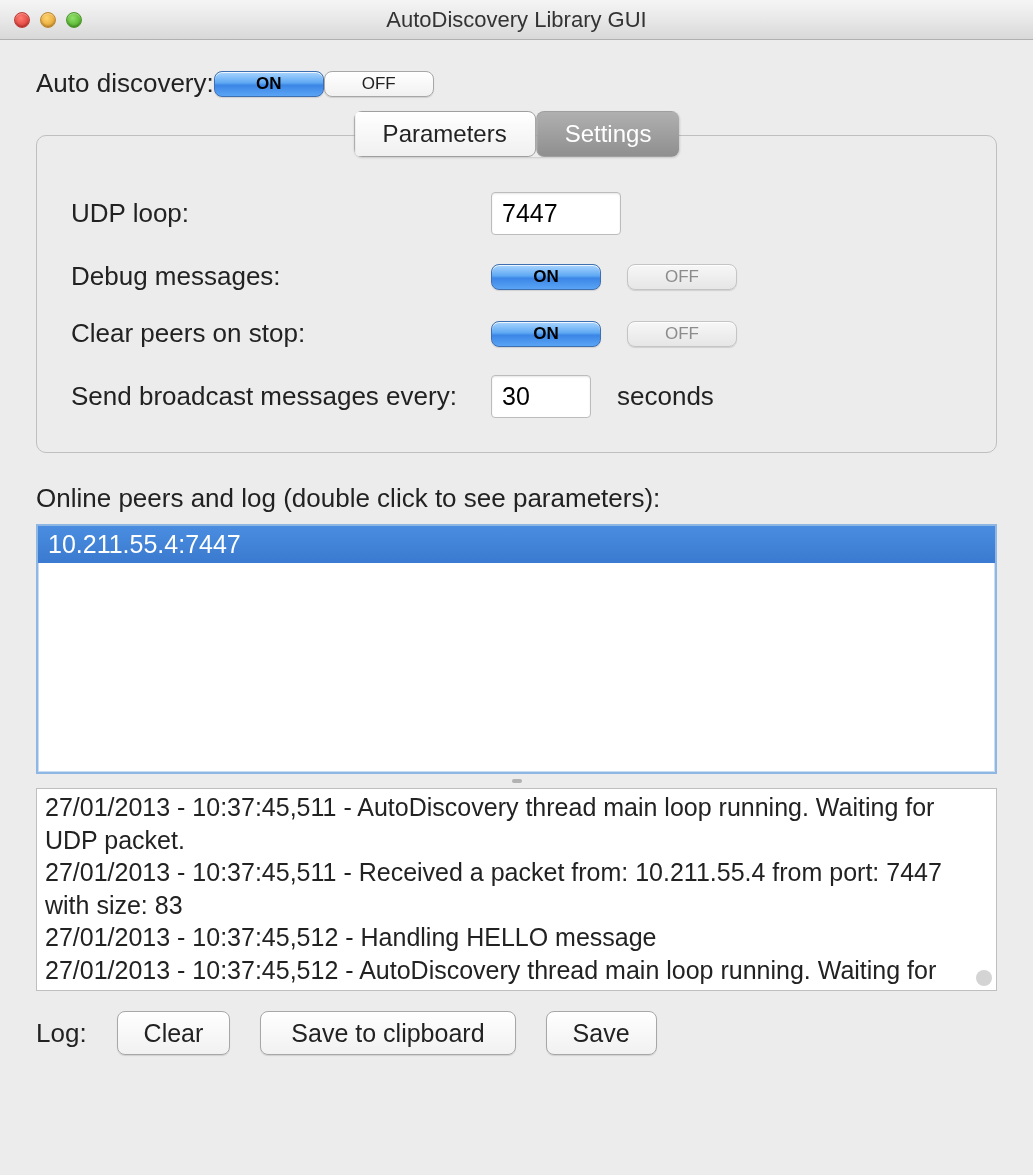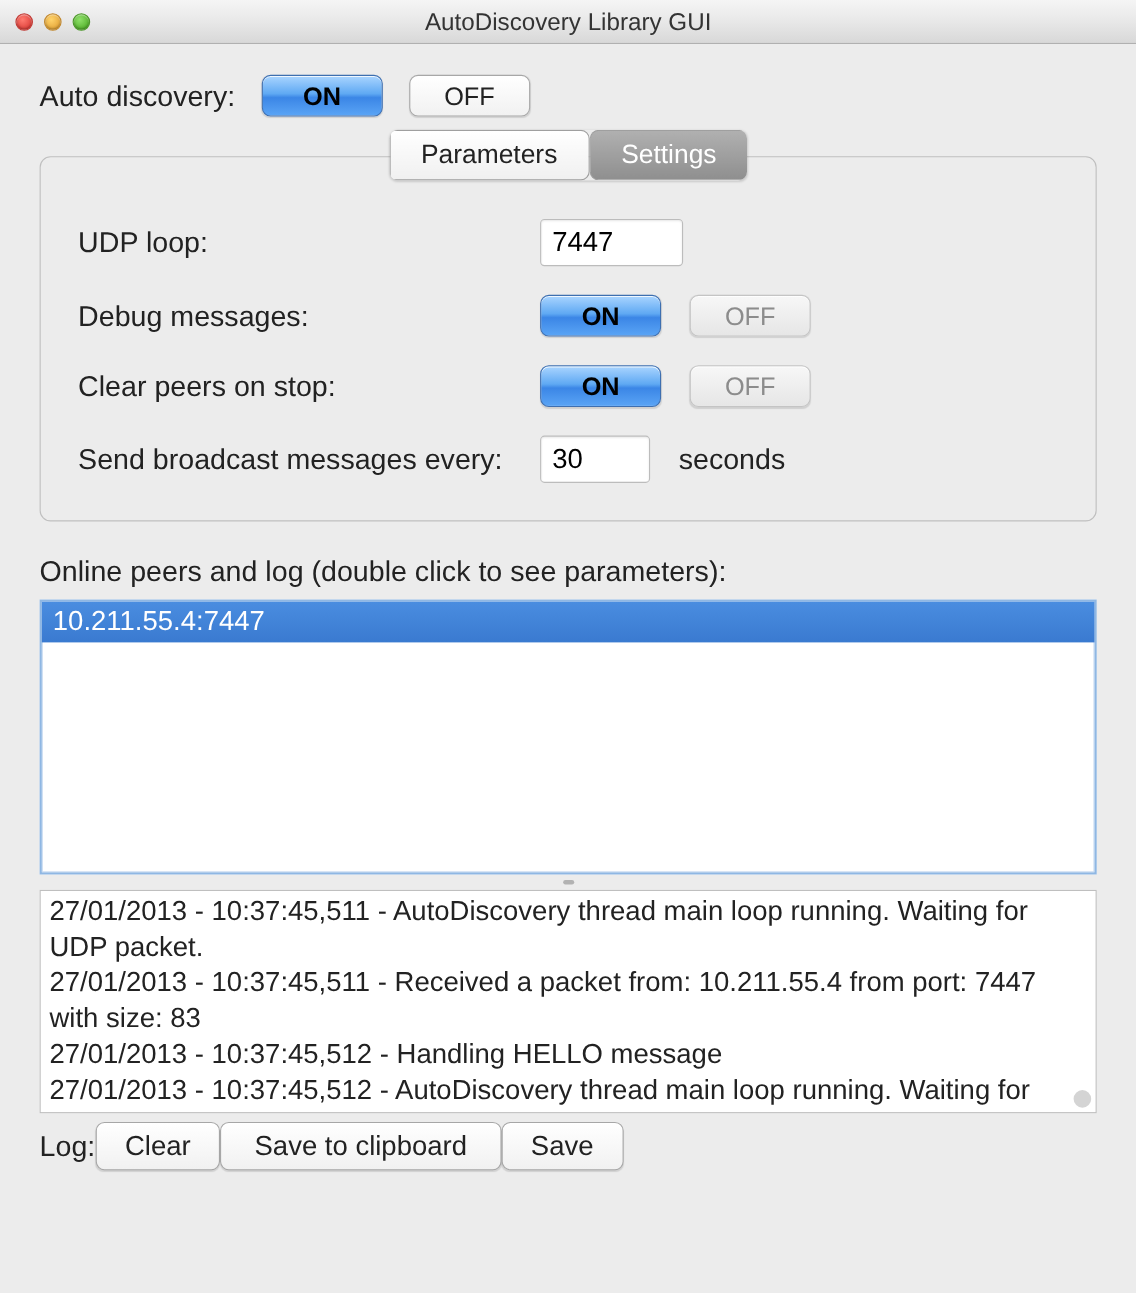--- a/index.html
+++ b/index.html
@@ -43,28 +43,27 @@
     font-size: 22px;
     color: #333;
     font-weight: 400;
   }
   .content {
     padding: 28px 36px 20px 36px;
   }
   .row-autodisc {
     display: flex;
     align-items: center;
-    gap: 24px;
     font-size: 26px;
     margin-bottom: 20px;
   }
   .btn {
-    font-size: 23px;
+    font-size: 17px;
     min-width: 110px;
-    height: 38px;
+    height: 26px;
     border-radius: 8px;
     border: 1px solid #a7a7a7;
     background: linear-gradient(to bottom,#ffffff,#f1f1f1);
     box-shadow: inset 0 1px 0 rgba(255,255,255,0.8), 0 1px 1px rgba(0,0,0,0.12);
     cursor: pointer;
     font-family: inherit;
     color: #222;
   }
   .btn-blue {
     background: linear-gradient(to bottom,#aad5ff 0%,#5fa9f3 45%,#3b86e6 55%,#5aa4f5 100%);
@@ -182,22 +181,23 @@
     right:4px;
     bottom:4px;
     width:16px;
     height:16px;
     border-radius:50%;
     background: #d4d4d4;
   }
   .bottom-row {
     display: flex;
     align-items: center;
-    font-size: 26px;
-    margin-top: 8px;
+    gap: 30px;
+    font-size: 26px;
+    margin-top: 20px;
   }
   .bottom-row .btn { min-width: auto; padding: 0 26px; height: 44px; font-size: 25px;}
 </style>
 </head>
 <body>
 
 <div class="titlebar">
   <div class="traffic-lights">
     <span class="tl-close"></span>
     <span class="tl-min"></span>

